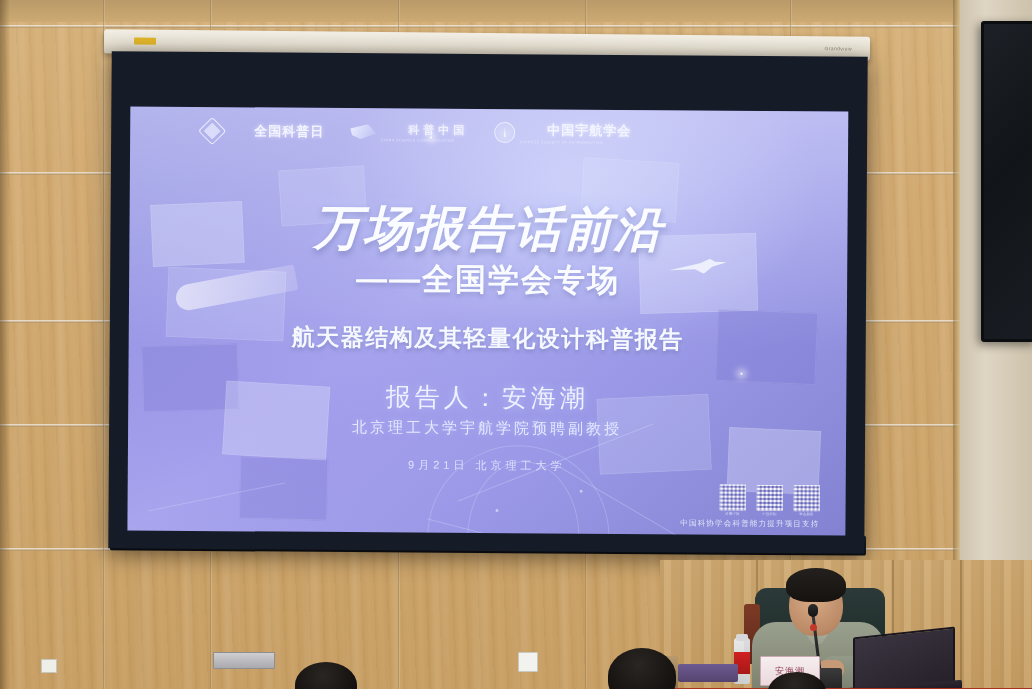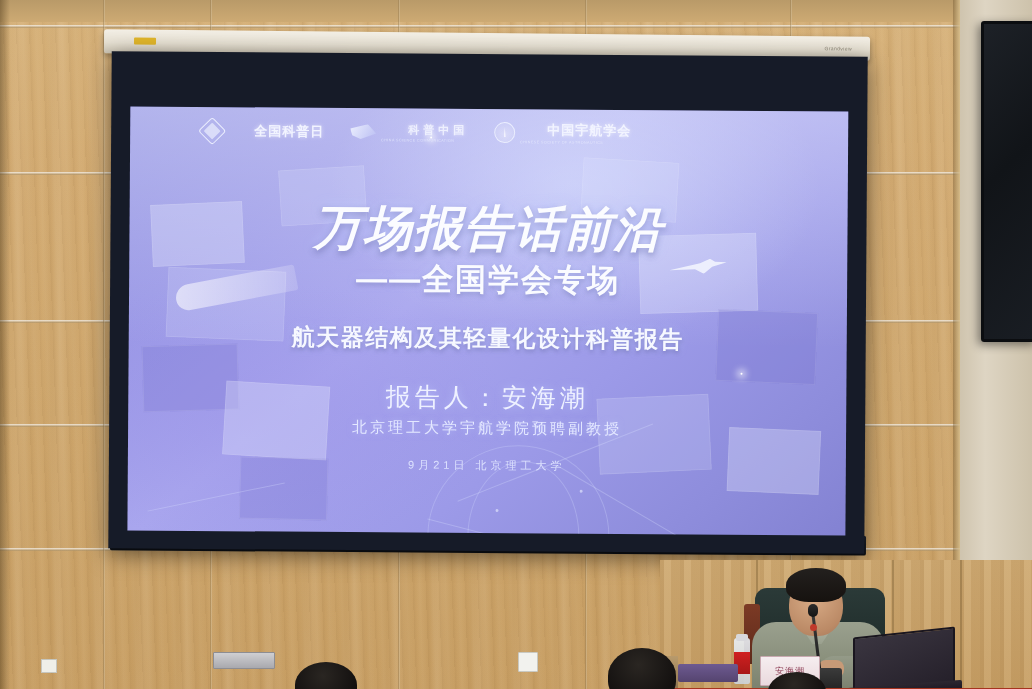--- a/index.html
+++ b/index.html
@@ -302,20 +302,37 @@
         </div>
       </div>
 
       <div class="title-main">万场报告话前沿</div>
       <div class="title-sub">——全国学会专场</div>
       <div class="topic">航天器结构及其轻量化设计科普报告</div>
       <div class="speaker">报告人：安海潮</div>
       <div class="affil">北京理工大学宇航学院预聘副教授</div>
       <div class="datevenue">9月21日  北京理工大学</div>
 
+      <div class="qrblock">
+        <div class="qrrow">
+          <div>
+            <div class="qr"></div>
+            <div class="qrcap">科普中国</div>
+          </div>
+          <div>
+            <div class="qr"></div>
+            <div class="qrcap">中国科协</div>
+          </div>
+          <div>
+            <div class="qr"></div>
+            <div class="qrcap">学会服务</div>
+          </div>
+        </div>
+        <div class="qrfoot">中国科协学会科普能力提升项目支持</div>
+      </div>
 
     </div>
   </div>
 
   <div class="podium-wrap">
     <div class="podium-bg"></div>
     <div class="pod-vseam" style="left:96px;"></div>
     <div class="pod-vseam" style="left:232px;"></div>
     <div class="pod-vseam" style="left:300px;"></div>
 

